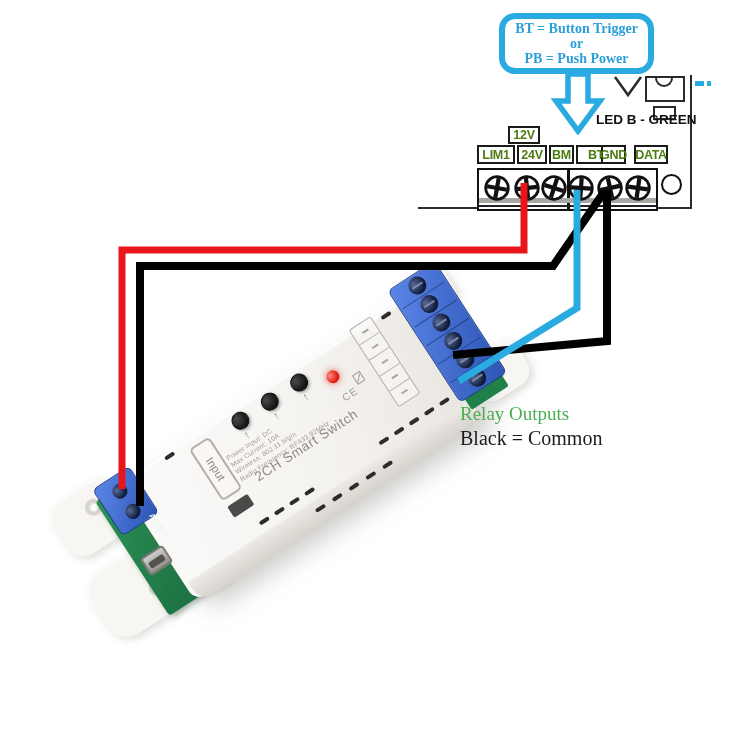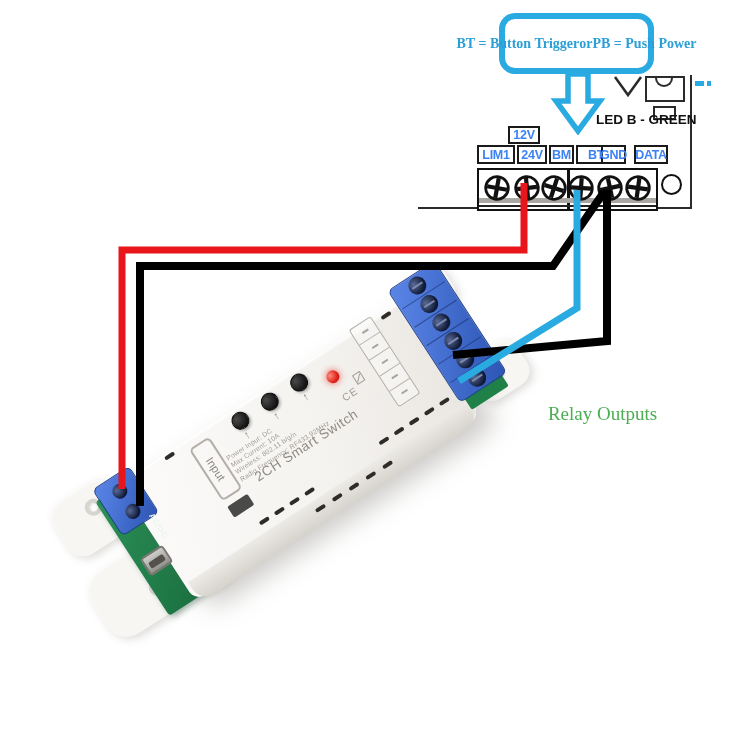--- a/index.html
+++ b/index.html
@@ -2,29 +2,29 @@
 <html><head>
 <meta charset="utf-8">
 <style>
   html,body{margin:0;padding:0;}
   body{width:750px;height:750px;position:relative;background:#ffffff;
        font-family:"Liberation Sans",sans-serif;overflow:hidden;}
   .abs{position:absolute;}
 
   
   .callout{left:499px;top:13px;width:143px;height:49px;border:6px solid #29abe2;
-           border-radius:16px;background:#fff;display:flex;flex-direction:row;
+           border-radius:16px;background:#fff;display:flex;flex-direction:column;
            justify-content:center;align-items:center;z-index:7;}
   .callout div{font-family:"Liberation Serif",serif;font-weight:bold;
                font-size:14px;line-height:15px;color:#2a9fd8;white-space:nowrap;}
   .arrow-svg{left:550px;top:73px;z-index:7;}
 
   
   .edge{background:#2b2b2b;z-index:4;}
-  .lbl-box{border:2px solid #1a1a1a;background:#fff;color:#3b82f6;font-weight:bold;
+  .lbl-box{border:2px solid #1a1a1a;background:#fff;color:#4d7c0f;font-weight:bold;
            font-size:12.5px;display:flex;align-items:center;justify-content:center;
            letter-spacing:-0.3px;z-index:4;box-sizing:border-box;height:19px;}
   .tblock{left:477px;top:168px;width:181px;height:43px;border:2.5px solid #111;
           background:#fff;z-index:4;box-sizing:border-box;}
   .tblock .divider{position:absolute;left:88px;top:0;width:2.5px;height:100%;background:#111;}
   .tblock .band-gray{position:absolute;left:0;bottom:6px;width:100%;height:5px;background:#aaa7a2;}
   .tblock .band-dark{position:absolute;left:0;bottom:2px;width:100%;height:2.5px;background:#222;}
   .screw{position:absolute;top:3px;z-index:5;}
   .mount-hole{left:661px;top:174px;width:21px;height:21px;border:2.5px solid #111;
               border-radius:50%;z-index:4;box-sizing:border-box;}
@@ -32,21 +32,21 @@
                z-index:4;box-sizing:border-box;}
   .btn-arc{position:absolute;left:8px;top:-2px;width:18px;height:11px;border:2.5px solid #2b2b2b;
            border-top:none;border-radius:0 0 18px 18px;box-sizing:border-box;}
   .ledb-rect{left:653px;top:106px;width:23px;height:14px;border:2.5px solid #2b2b2b;
              z-index:4;box-sizing:border-box;}
   .led-label{left:596px;top:112px;font-size:13.5px;font-weight:bold;color:#111;
              z-index:6;white-space:nowrap;background:rgba(255,255,255,.0);}
   .dashb{background:#29abe2;z-index:4;}
 
   
-  .legend{left:460px;top:402px;width:285px;text-align:center;z-index:3;}
+  .legend{left:460px;top:402px;width:285px;z-index:3;}
   .legend .l1{font-family:"Liberation Serif",serif;font-size:19px;color:#4cae52;line-height:24px;}
   .legend .l2{font-family:"Liberation Serif",serif;font-size:20px;color:#1c1c1c;line-height:24px;}
   .legend .l3{font-family:"Liberation Serif",serif;font-size:19.5px;color:#1f9cd8;line-height:24px;}
 
   
   .module{left:130px;top:380px;width:340px;height:140px;transform:rotate(-33deg);
           transform-origin:center;z-index:2;}
   .mbody{position:absolute;left:0;top:0;width:340px;height:140px;border-radius:12px;
          background:linear-gradient(115deg,#fcfbfa 0%,#f5f3f0 55%,#e9e6e1 100%);
          box-shadow:10px 16px 26px rgba(110,105,98,.35), inset 0 2px 3px #ffffff;z-index:3;}
@@ -288,13 +288,14 @@
 
 <svg class="abs wires" width="750" height="750" viewBox="0 0 750 750">
   <polyline points="524,183 524,250 122,250 122,489" fill="none" stroke="#e8151b" stroke-width="7"></polyline>
   <polyline points="604,192 553,266 140,266 140,506" fill="none" stroke="#000000" stroke-width="8"></polyline>
   <polyline points="607,190 607,341 453,355" fill="none" stroke="#000000" stroke-width="8"></polyline>
   <polyline points="577,190 577,308 459,381" fill="none" stroke="#29abe2" stroke-width="7"></polyline>
 </svg>
 
 <div class="abs legend">
   <div class="l1">Relay Outputs</div>
+  <div class="l2">Black = Common</div>
 </div>
 
 </body></html>

